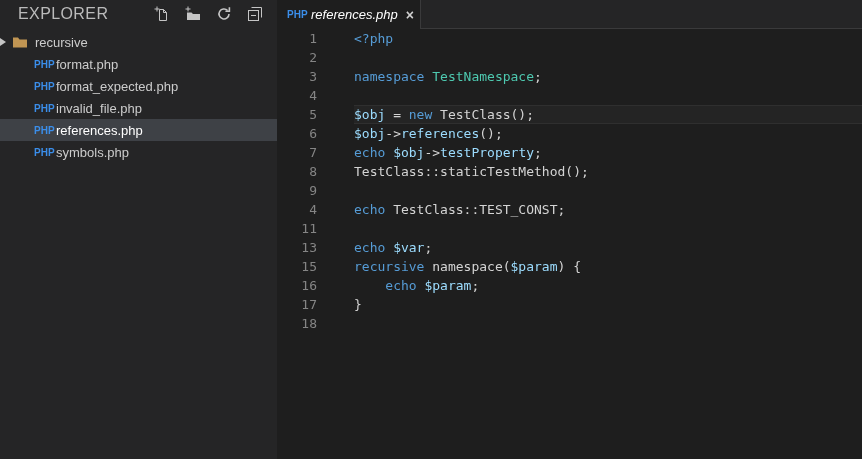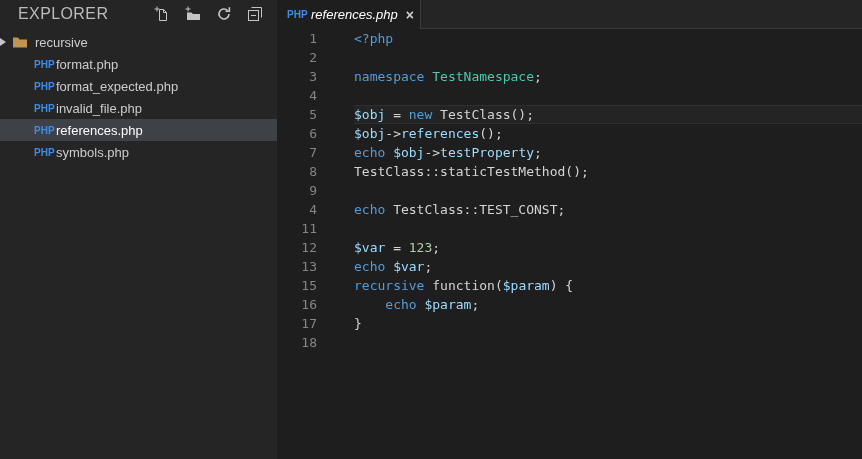--- a/index.html
+++ b/index.html
@@ -138,22 +138,21 @@
         <div class="code-line"><span class="gutter">2</span><span class="code-text"></span></div>
         <div class="code-line"><span class="gutter">3</span><span class="code-text"><span class="tok-kw">namespace</span><span class="tok-pl"> </span><span class="tok-cl">TestNamespace</span><span class="tok-pl">;</span></span></div>
         <div class="code-line"><span class="gutter">4</span><span class="code-text"></span></div>
         <div class="code-line"><span class="gutter">5</span><span class="code-text current"><span class="tok-var">$obj</span><span class="tok-pl"> = </span><span class="tok-kw">new</span><span class="tok-pl"> TestClass();</span></span></div>
         <div class="code-line"><span class="gutter">6</span><span class="code-text"><span class="tok-var">$obj</span><span class="tok-pl">-&gt;</span><span class="tok-var">references</span><span class="tok-pl">();</span></span></div>
         <div class="code-line"><span class="gutter">7</span><span class="code-text"><span class="tok-kw">echo</span><span class="tok-pl"> </span><span class="tok-var">$obj</span><span class="tok-pl">-&gt;</span><span class="tok-var">testProperty</span><span class="tok-pl">;</span></span></div>
         <div class="code-line"><span class="gutter">8</span><span class="code-text"><span class="tok-pl">TestClass::staticTestMethod();</span></span></div>
         <div class="code-line"><span class="gutter">9</span></div>
         <div class="code-line"><span class="gutter">4</span><span class="code-text"><span class="tok-kw">echo</span><span class="tok-pl"> TestClass::TEST_CONST;</span></span></div>
         <div class="code-line"><span class="gutter">11</span><span class="code-text"></span></div>
-        <div class="code-line"><span class="gutter">12</span><span class="code-text"><span class="tok-var">$var</span><span class="tok-pl"> = </span><span class="tok-num">123</span><span class="tok-pl">;</span></span></div>
         <div class="code-line"><span class="gutter">13</span><span class="code-text"><span class="tok-kw">echo</span><span class="tok-pl"> </span><span class="tok-var">$var</span><span class="tok-pl">;</span></span></div>
-        <div class="code-line"><span class="gutter">15</span><span class="code-text"><span class="tok-kw">recursive</span><span class="tok-pl"> function(</span><span class="tok-var">$param</span><span class="tok-pl">) {</span></span></div>
+        <div class="code-line"><span class="gutter">15</span><span class="code-text"><span class="tok-kw">recursive</span><span class="tok-pl"> namespace(</span><span class="tok-var">$param</span><span class="tok-pl">) {</span></span></div>
         <div class="code-line"><span class="gutter">16</span><span class="code-text"><span class="tok-pl">    </span><span class="tok-kw">echo</span><span class="tok-pl"> </span><span class="tok-var">$param</span><span class="tok-pl">;</span></span></div>
         <div class="code-line"><span class="gutter">17</span><span class="code-text"><span class="tok-pl">}</span></span></div>
         <div class="code-line"><span class="gutter">18</span></div>
       </div>
   </main>
 
 </div>
 
 </body></html>

